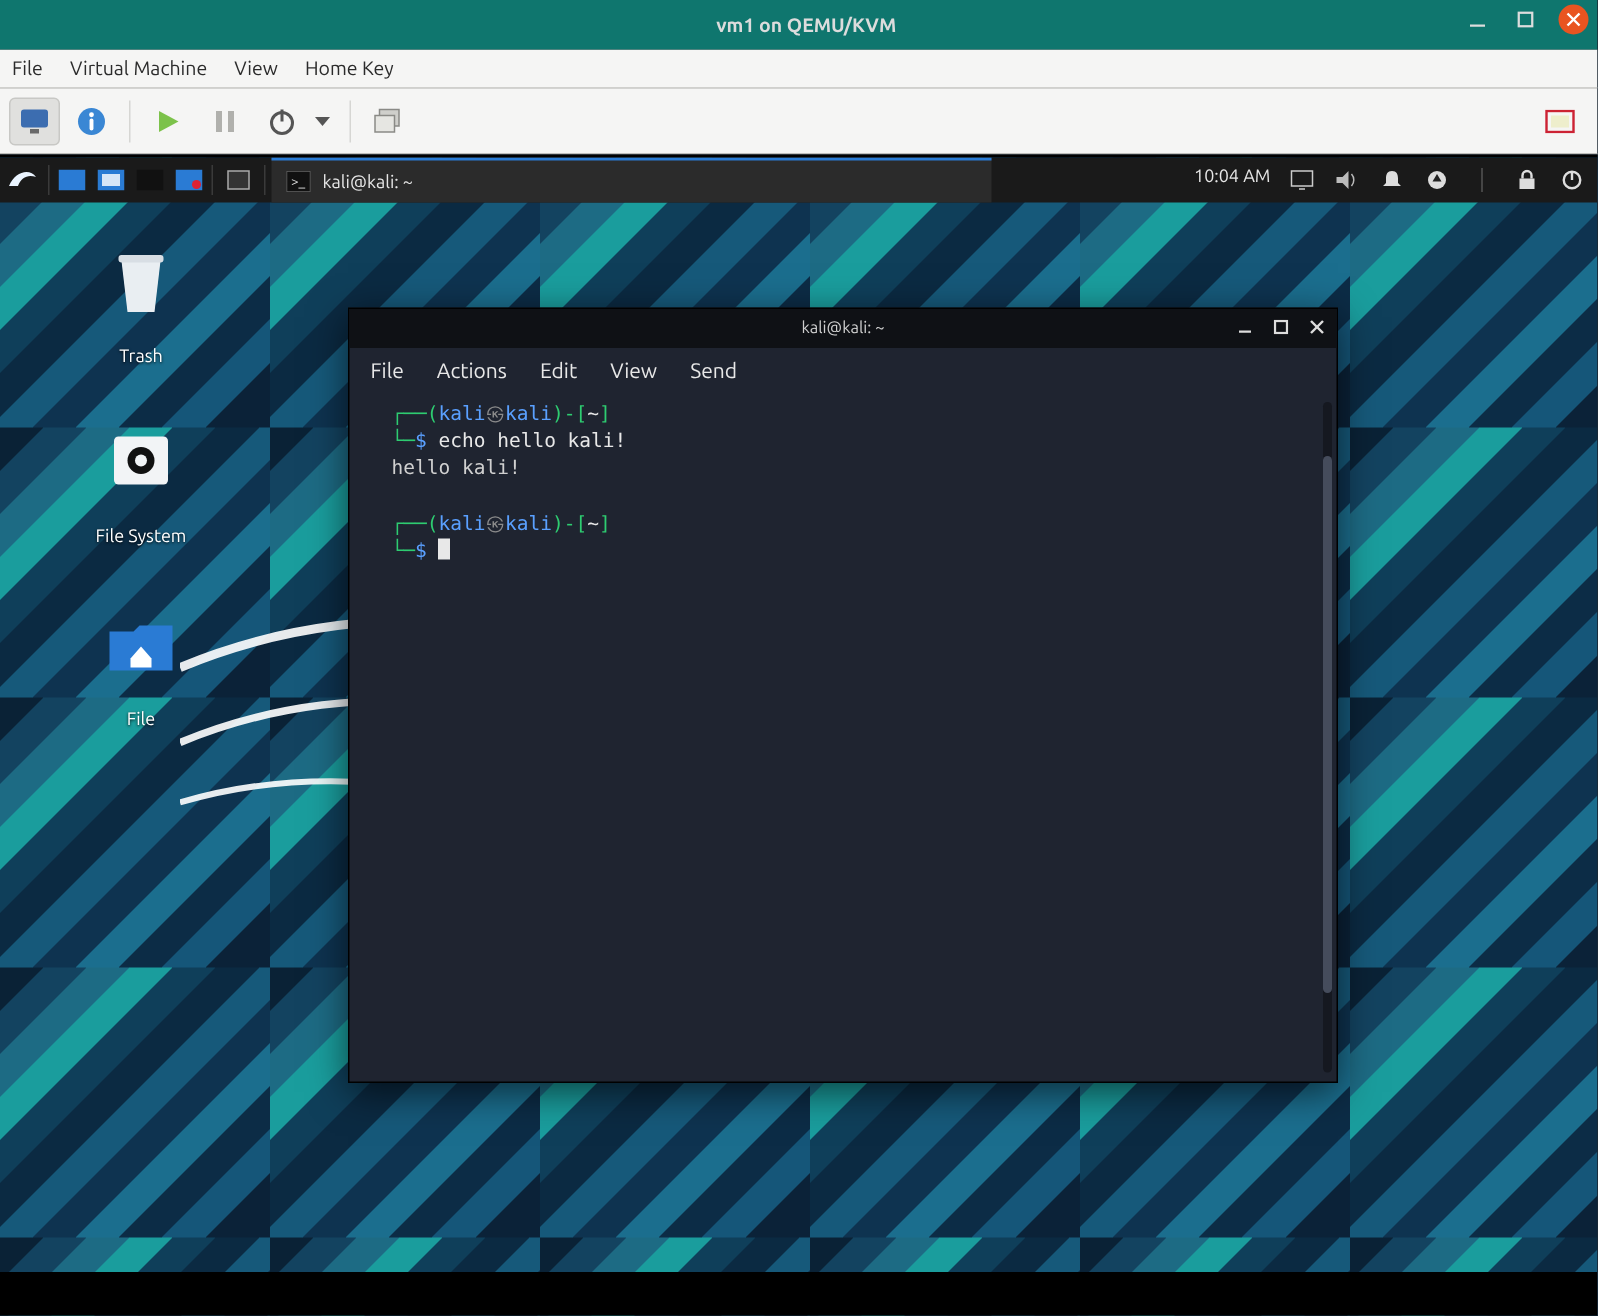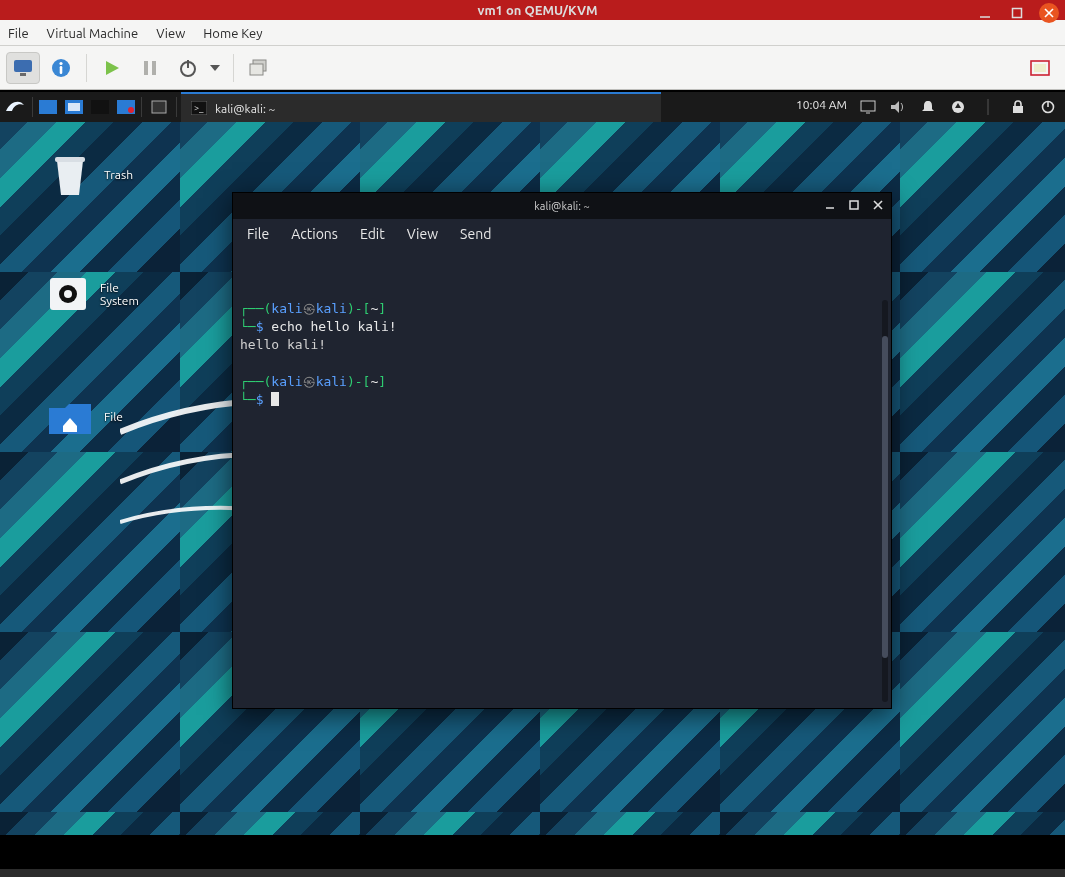--- a/index.html
+++ b/index.html
@@ -8,22 +8,22 @@
     height: 877px;
     font-family: Ubuntu, "Segoe UI", sans-serif;
     font-size: 13px;
     background: #2c2c2c;
     overflow: hidden;
     position: relative;
   }
 
   
   .host-titlebar {
-    height: 20px;
-    background: #b91c1c;
+    height: 33px;
+    background: #0f766e;
     color: #dcdcdc;
     display: flex;
     align-items: center;
     justify-content: center;
     position: relative;
     font-weight: bold;
     font-size: 13px;
     padding-left: 10px;
   }
   .host-win-ctrls {
@@ -121,23 +121,23 @@
     margin-left: 2px;
     min-width: 200px;
   }
   .panel-right { margin-left:auto; display:flex; align-items:flex-start; gap:12px; padding-right:8px; }
   .tray-icon { width:18px; height:18px; display:flex; align-items:center; justify-content:center; }
 
   
   .desktop-icon {
     position:absolute;
     width: 96px;
-    display:flex; flex-direction:row; align-items:center;
+    display:flex; flex-direction:column; align-items:center;
     color:#fff; font-size:12px; text-shadow:0 1px 2px #000;
-    gap:10px;
+    gap:20px;
   }
   .di-img { width:48px; height:48px; display:flex; align-items:center; justify-content:center; }
 
   
   .term-window {
     position:absolute;
     left:232px; top:100px;
     width:660px; height:517px;
     background:#1f2430;
     border:1px solid #000;
@@ -160,25 +160,24 @@
     height:30px;
     display:flex; align-items:center; gap:22px; padding:0 14px;
     color:#e8e8e8; font-size:14px;
   }
   .term-body {
     flex:1;
     position:relative;
     font-family: "DejaVu Sans Mono","Menlo",monospace;
     font-size:13px;
     line-height:1.4;
-    padding:6px 7px;
+    padding:6px 28px;
     white-space:pre;
     color:#d0d0d0;
     overflow:hidden;
-    margin-top:45px;
   }
   .term-scroll {
     position:absolute; right:3px; top:6px; bottom:6px;
     width:6px; background:#151820; border-radius:3px;
   }
   .term-scroll-thumb {
     width:6px; background:#454c5c; border-radius:3px;
     height:80%;
   }
   .c-green { color:#2ecc71; }

